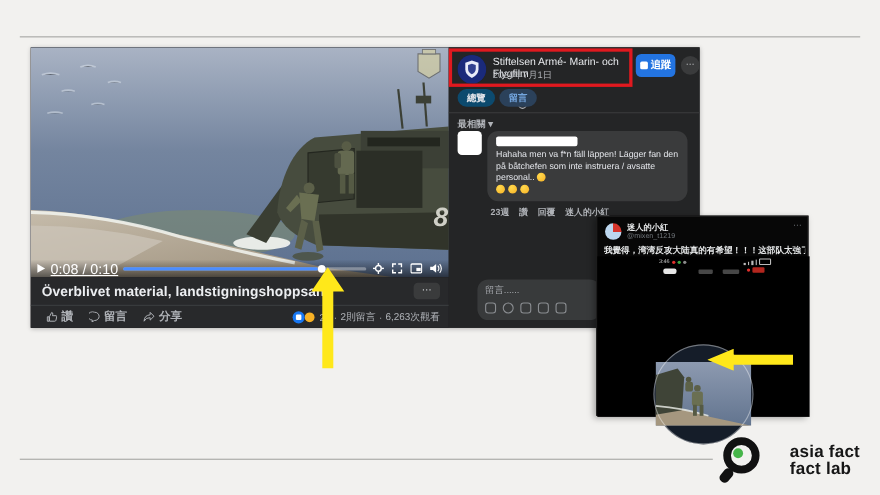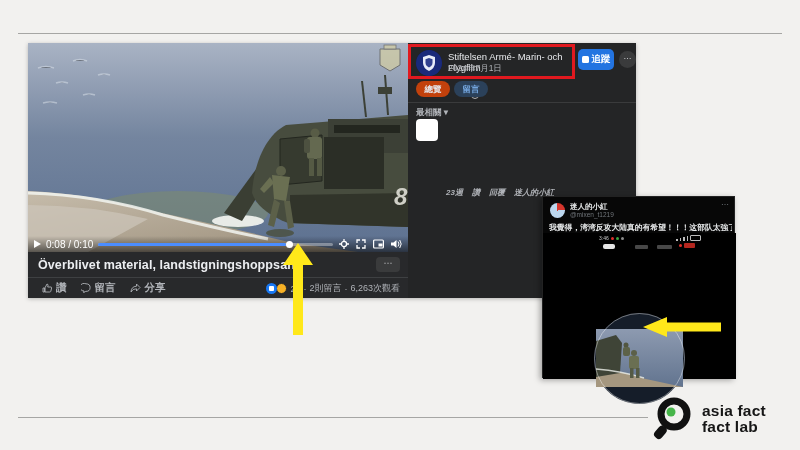--- a/index.html
+++ b/index.html
@@ -7,21 +7,21 @@
   .canvas{position:relative;width:800px;height:450px;background:#f2f1ef;overflow:hidden;}
   .rule{position:absolute;height:1px;background:#a6a6a4;}
 
   
   .fb{position:absolute;left:28px;top:43px;width:608px;height:255px;background:#242526;box-shadow:0 1px 4px rgba(0,0,0,.25);}
   .video-col{position:absolute;left:0;top:0;width:380px;height:255px;background:#1c1d1f;}
   .scene{position:absolute;left:0;top:0;width:380px;height:209px;}
   
   .controls{position:absolute;left:0;top:193px;width:380px;height:16px;display:flex;align-items:center;background:linear-gradient(transparent,rgba(0,0,0,.55));padding:0 6px;box-sizing:border-box;}
   .play-tri{width:0;height:0;border-left:7px solid #fff;border-top:4.5px solid transparent;border-bottom:4.5px solid transparent;margin-right:5px;}
-  .time{color:#fff;font-size:10px;margin-right:5px;white-space:nowrap;}
+  .time{color:#fff;font-size:13px;margin-right:5px;white-space:nowrap;text-decoration:underline;}
   .bar{position:relative;flex:1;height:3px;background:rgba(255,255,255,.35);border-radius:2px;margin-right:6px;}
   .bar-fill{position:absolute;left:0;top:0;height:3px;width:80%;background:#4b8dff;border-radius:2px;}
   .bar-dot{position:absolute;left:80%;top:-2px;width:7px;height:7px;border-radius:50%;background:#fff;}
   .pctl{display:flex;gap:7px;align-items:center;}
   .title-bar{position:absolute;left:0;top:209px;width:380px;height:25px;background:#28292b;display:flex;align-items:center;}
   .title-bar .t{color:#eceef1;font-size:12.5px;font-weight:700;padding-left:10px;letter-spacing:.1px;}
   .more-pill{position:absolute;right:8px;top:5px;width:24px;height:15px;background:#3a3b3c;border-radius:4px;color:#cfd1d5;font-size:9px;text-align:center;line-height:13px;}
   .action-bar{position:absolute;left:0;top:234px;width:380px;height:21px;border-top:1px solid #3e4042;display:flex;align-items:center;background:#28292b;box-sizing:border-box;}
   .act{display:flex;align-items:center;gap:4px;color:#b0b3b8;font-size:10.5px;font-weight:700;margin-left:14px;}
   .stats{position:absolute;right:8px;top:0;height:21px;display:flex;align-items:center;gap:3px;color:#b0b3b8;font-size:9px;}
@@ -34,30 +34,30 @@
   .panel{position:absolute;left:380px;top:0;width:228px;height:255px;background:#242526;}
   .fb-avatar{position:absolute;left:8px;top:7px;width:26px;height:26px;border-radius:50%;background:#16216b;overflow:hidden;}
   .fb-name{position:absolute;left:40px;top:8px;width:128px;color:#e7e9ec;font-size:9.5px;font-weight:400;line-height:11px;}
   .fb-date{position:absolute;left:40px;top:20px;color:#b0b3b8;font-size:8.5px;display:flex;align-items:center;gap:3px;flex-direction:column;}
   .globe{width:8px;height:8px;border-radius:50%;border:1px solid #b0b3b8;box-sizing:border-box;position:relative;display:inline-block;}
   .follow-btn{position:absolute;left:170px;top:6px;width:36px;height:21px;background:#2374e1;border-radius:5px;display:flex;align-items:center;justify-content:center;gap:3px;color:#fff;font-size:9.5px;font-weight:700;}
   .follow-ic{width:7px;height:7px;background:#fff;border-radius:1.5px;}
   .more-circle{position:absolute;left:211px;top:8px;width:17px;height:17px;border-radius:50%;background:#3a3b3c;color:#cfd1d5;font-size:8px;text-align:center;line-height:15px;}
   .redbox{position:absolute;left:0px;top:1px;width:167px;height:35px;border:3px solid #e0191f;box-sizing:border-box;pointer-events:none;z-index:6;}
   .tab{position:absolute;top:38px;height:16px;border-radius:9px;font-size:8.5px;font-weight:700;line-height:16px;text-align:center;}
-  .tab.t1{left:8px;width:34px;background:#c2410c;color:#e4e6eb;}
+  .tab.t1{left:8px;width:34px;background:#0c4a6e;color:#e4e6eb;}
   .tab.t2{left:46px;width:34px;background:#2b415a;color:#74a7e0;}
   .pdivider{position:absolute;left:0;top:59px;width:228px;height:1px;background:#3a3b3c;}
   .sort{position:absolute;left:8px;top:64px;color:#b0b3b8;font-size:8.5px;font-weight:700;}
   .c-avatar{position:absolute;left:8px;top:76px;width:22px;height:22px;border-radius:4px;background:#fff;}
   .bubble{position:absolute;left:35px;top:76px;width:182px;background:#3a3b3c;border-radius:10px;padding:5px 8px;box-sizing:border-box;}
   .nameblur{width:74px;height:9px;background:#fff;border-radius:2px;margin-bottom:3px;}
   .c-text{color:#e4e6eb;font-size:8px;line-height:10.5px;}
   .emj{display:inline-block;width:8px;height:8px;border-radius:50%;background:radial-gradient(circle at 35% 30%,#ffd94d,#f7b125);vertical-align:-1px;margin-right:1px;}
-  .c-footer{position:absolute;left:38px;top:144px;display:flex;gap:9px;color:#b0b3b8;font-size:8px;font-weight:700;font-style:italic;}
+  .c-footer{position:absolute;left:38px;top:144px;display:flex;gap:9px;color:#b0b3b8;font-size:8px;font-weight:700;}
   .composer{position:absolute;left:26px;top:211px;width:112px;height:37px;background:#383a3b;border-radius:10px;padding:4px 7px;box-sizing:border-box;}
   .composer .ph{color:#a8abb0;font-size:8.5px;}
   .cicons{display:flex;gap:6px;margin-top:5px;}
   .cic{width:10px;height:10px;border:1.2px solid #8a8d91;border-radius:3px;box-sizing:border-box;}
   .cic.round{border-radius:50%;}
 
   
   .yarrow-v{position:absolute;left:254px;top:200px;width:32px;height:92px;z-index:7;}
   .yarrow-h{position:absolute;z-index:12;}
 
@@ -77,21 +77,21 @@
   .x-row2-pill{position:absolute;left:60px;top:11px;width:12px;height:5px;background:#e6e6e6;border-radius:2px;}
   .x-blob{position:absolute;top:12px;height:4px;background:#474747;border-radius:1px;}
   .x-live{position:absolute;left:136px;top:10px;display:flex;align-items:center;gap:2px;}
   .x-live .rd{width:3px;height:3px;border-radius:50%;background:#e0302c;}
   .x-live .rb{width:11px;height:5px;background:#b3261e;border-radius:1px;}
   .x-circle-bg{position:absolute;left:51px;top:80px;width:91px;height:91px;border-radius:50%;background:#151d29;}
   .x-square{position:absolute;left:53px;top:96px;width:87px;height:58px;}
   .x-ring{position:absolute;left:51px;top:80px;width:91px;height:91px;border-radius:50%;border:1px solid rgba(255,255,255,.4);box-sizing:border-box;}
 
   
-  .brand{position:absolute;left:648px;top:395px;display:flex;align-items:center;gap:8px;}
+  .brand{position:absolute;left:648px;top:395px;display:flex;align-items:center;gap:24px;}
   .brand-text{color:#161616;font-size:15.5px;font-weight:700;line-height:16.5px;letter-spacing:.2px;}
 </style>
 </head>
 <body>
 
 <div class="canvas">
 
   <div class="rule" style="left:18px;top:33px;width:764px;"></div>
   <div class="rule" style="left:18px;top:417px;width:630px;"></div>
 
@@ -247,27 +247,47 @@
         <span>追蹤</span>
       </div>
       <div class="more-circle">⋯</div>
 
       <div class="tab t1">總覽</div>
       <div class="tab t2">留言</div>
       <div class="pdivider"></div>
       <div class="sort">最相關 ▾</div>
 
       <div class="c-avatar"></div>
+      <div class="bubble">
+        <div class="nameblur"></div>
+        <div class="c-text">
+          <span>Hahaha men va f*n fäll läppen! Lägger fan den på båtchefen som inte instruera / avsatte personal..</span>
+          <span class="emj"></span><br>
+          <span class="emj"></span>
+          <span class="emj"></span>
+          <span class="emj"></span>
+        </div>
+      </div>
       <div class="c-footer">
         <span>23週</span>
         <span>讚</span>
         <span>回覆</span>
         <span>迷人的小紅</span>
       </div>
 
+      <div class="composer">
+        <div class="ph">留言......</div>
+        <div class="cicons">
+          <span class="cic"></span>
+          <span class="cic round"></span>
+          <span class="cic"></span>
+          <span class="cic"></span>
+          <span class="cic"></span>
+        </div>
+      </div>
     </div>
   </div>
 
   <div class="xpost">
     <div class="x-avatar"></div>
     <div class="x-name">迷人的小紅</div>
     <div class="x-handle">@mixen_t1219</div>
     <div class="x-more">⋯</div>
     <div class="x-text">我覺得，湾湾反攻大陆真的有希望！！！这部队太強了！！！</div>
 

